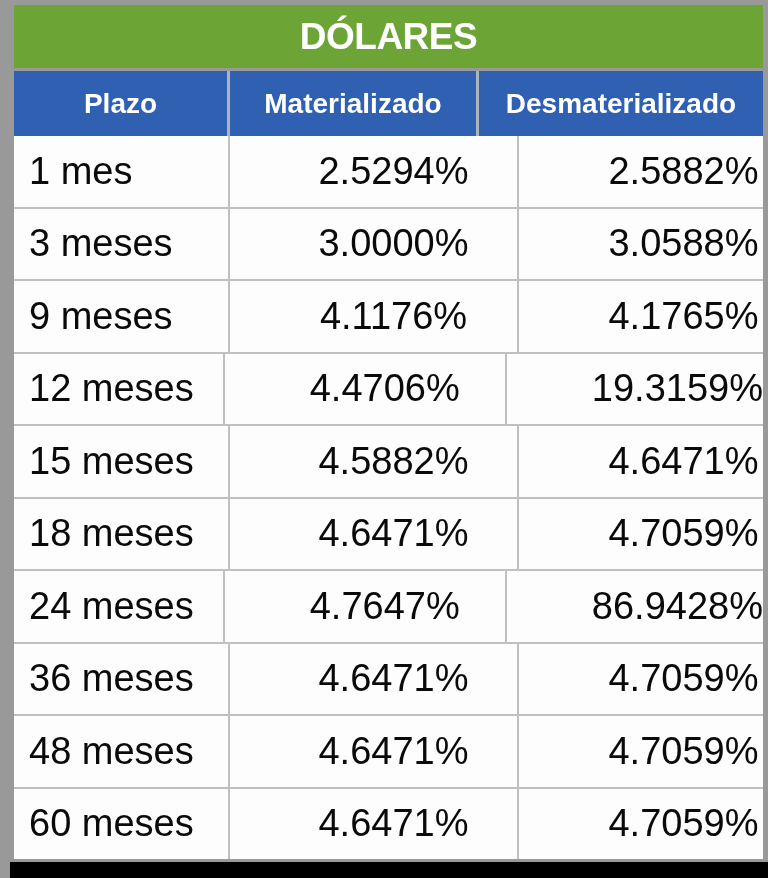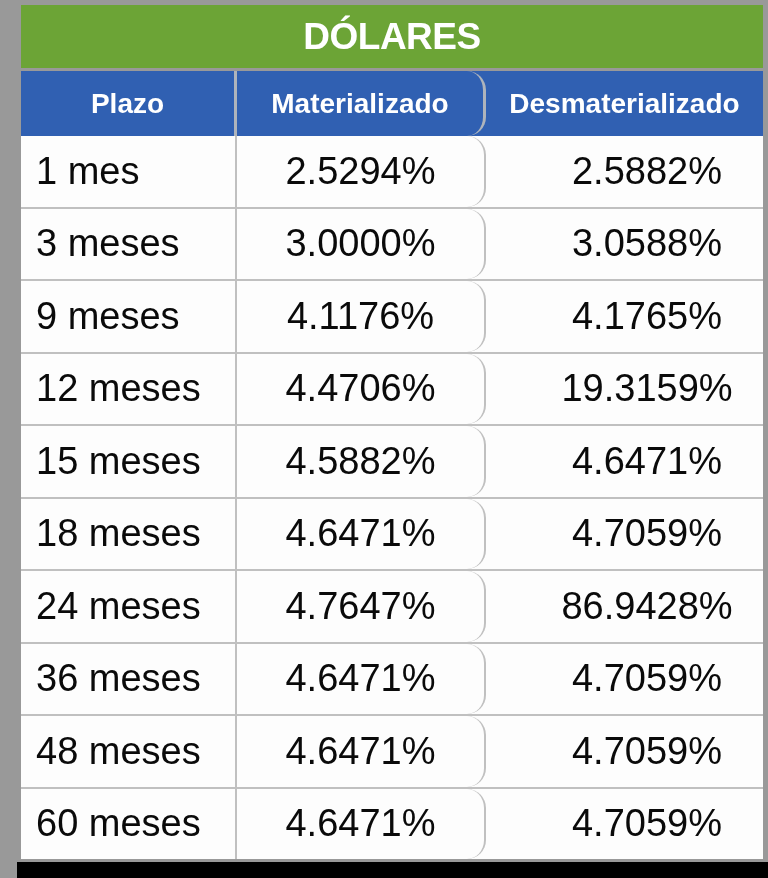--- a/index.html
+++ b/index.html
@@ -9,47 +9,47 @@
     --frame-border:#999999;
     --grid-line:#C0C0C0;
     --cell-bg:#FDFDFD;
     --body-text:#0A0A0A;
     --bottom-bar:#000000;
   }
   html,body{margin:0;padding:0;}
   .frame{
     width:768px;height:878px;box-sizing:border-box;
     background:var(--frame-border);
-    padding:5px 5px 0 21px;
+    padding:5px 5px 0 14px;
     display:flex;flex-direction:column;
     font-family:"Liberation Sans",sans-serif;
     overflow:hidden;
   }
   .title-bar{
     flex:0 0 63px;background:var(--title-bg);
     display:flex;align-items:center;justify-content:center;
     margin-bottom:3px;
   }
   .title-bar span{
     color:var(--header-text);font-weight:700;font-size:37px;letter-spacing:-0.5px;
   }
   .head-row{
     flex:0 0 65px;display:flex;background:var(--header-bg);
     color:var(--header-text);font-weight:700;font-size:28px;
   }
   .hcell{display:flex;align-items:center;justify-content:center;box-sizing:border-box;}
   .c1{width:216px;}
-  .c2{width:249px;border-radius:19px;}
+  .c2{width:249px;}
   .c3{flex:1;}
   .hcell.c1,.hcell.c2{border-right:3px solid #AEB4BC;}
   .body{
     flex:1 1 auto;display:flex;flex-direction:column;
     background:var(--cell-bg);margin-bottom:3px;
   }
-  .row{flex:1;display:flex;min-height:0;}
+  .row{flex:1;display:flex;min-height:0;gap:40px;}
   .row + .row{border-top:2px solid var(--grid-line);}
   .cell{
     display:flex;align-items:center;box-sizing:border-box;
     font-size:38px;color:var(--body-text);white-space:nowrap;
   }
   .cell.c1{padding-left:15px;border-right:2px solid var(--grid-line);}
   .cell.c2{justify-content:center;border-right:2px solid var(--grid-line);}
   .cell.c3{justify-content:center;margin-left:45px;}
   .bottom-bar{flex:0 0 16px;margin:0 -5px 0 -4px;background:var(--bottom-bar);}
 </style>

